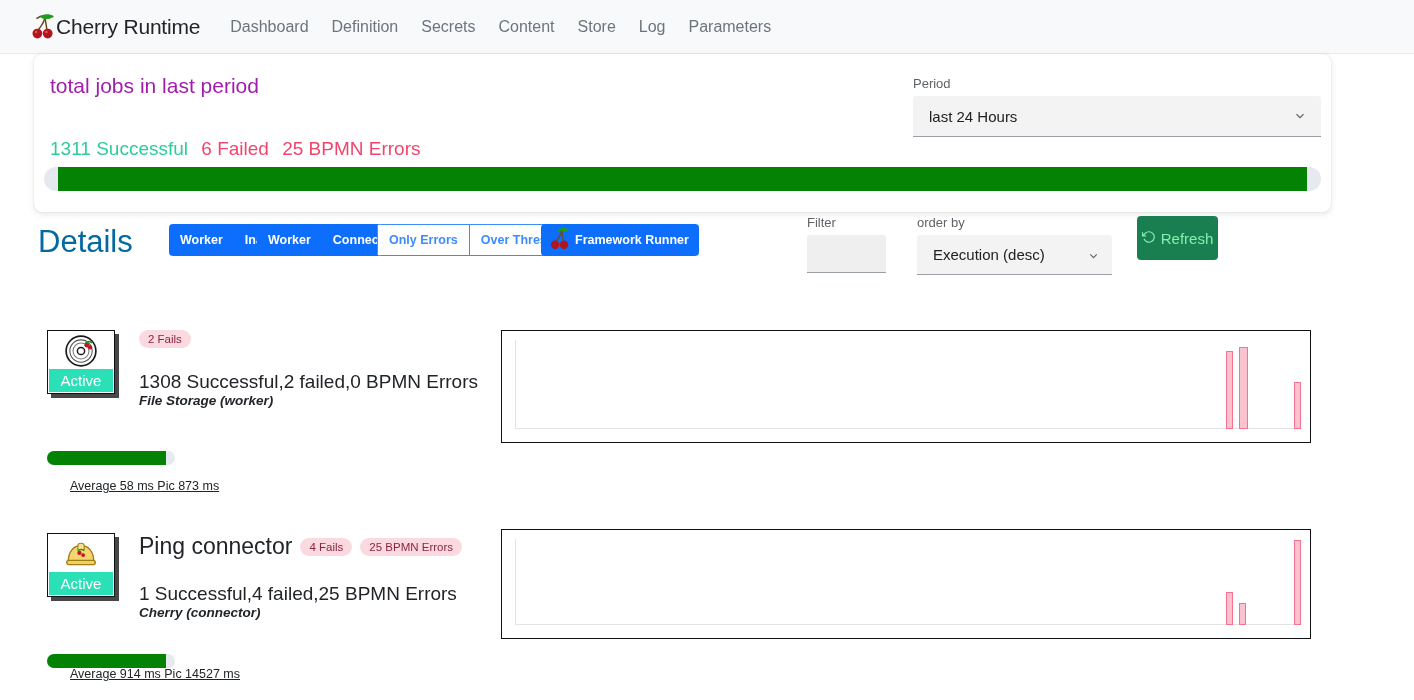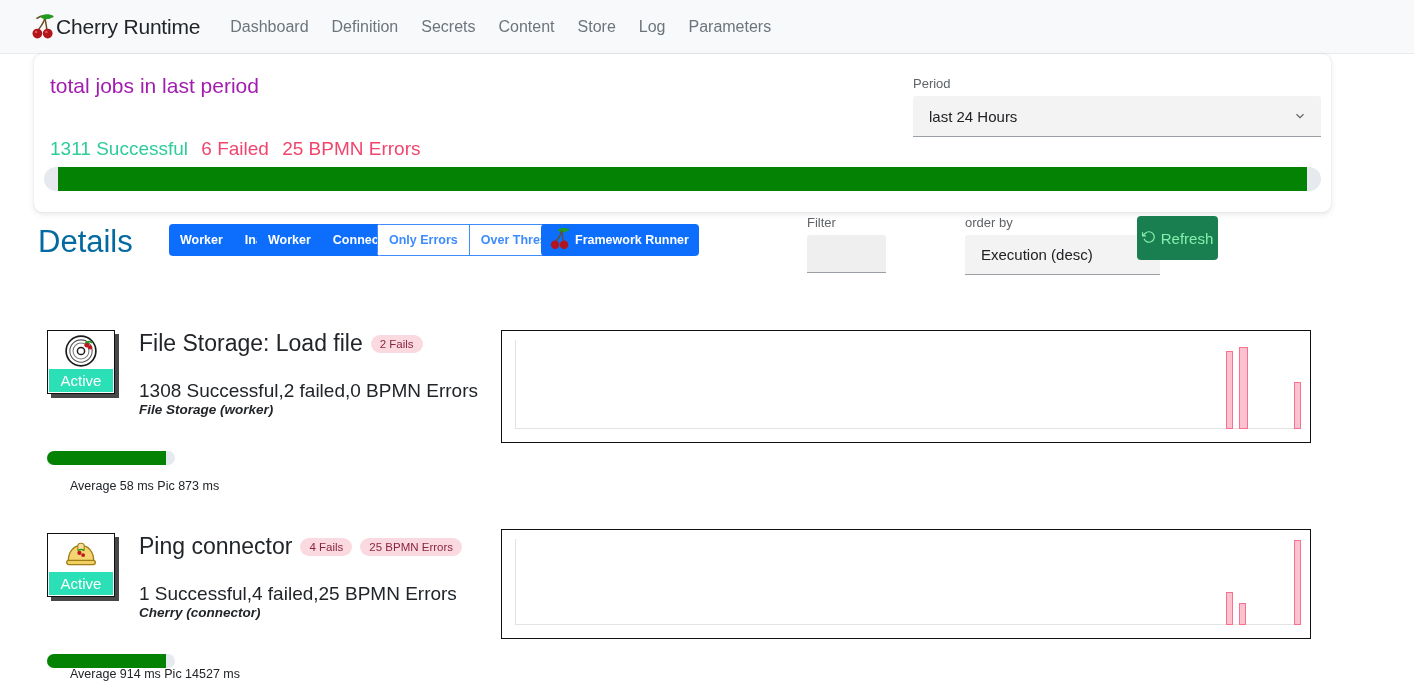--- a/index.html
+++ b/index.html
@@ -109,21 +109,21 @@
   .fw-btn svg { width:26px; height:26px; margin-right:2px; }
 
   .filter-wrap { position:absolute; left:807px; top:215px; }
   .filter-label { font-size:13px; color:#5f6368; margin-bottom:5px; }
   .filter-input {
     width:79px; height:38px; background:#efefef;
     border:0; border-bottom:1px solid #9aa0a6; border-radius:3px 3px 0 0;
     padding:0 8px; font-size:14px; color:#202124;
     font-family:"Liberation Sans", sans-serif;
   }
-  .order-wrap { position:absolute; left:917px; top:215px;margin-left:48px; }
+  .order-wrap { position:absolute; left:917px; top:215px; }
   .order-label { font-size:13px; color:#5f6368; margin-bottom:5px; }
   .order-select {
     position:relative; width:195px; height:40px; background:#f3f3f3;
     border:0; border-bottom:1px solid #9aa0a6; border-radius:3px 3px 0 0;
     display:flex; align-items:center; padding-left:16px;
     font-size:15px; color:#202124; cursor:pointer;
   }
   .order-caret {
     position:absolute; right:12px; top:50%; transform:translateY(-50%);
     width:13px; height:13px; color:#5f6368;
@@ -174,21 +174,21 @@
     font-size:13.5px; color:#212529;
     font-style:italic; font-weight:700;
   }
 
   .mini-bar {
     position:absolute; left:47px; width:128px; height:14px;
     background:#e6e9ed; border-radius:7px; overflow:hidden;
   }
   .mini-bar-fill { position:absolute; left:0; top:0; height:14px; background:#038203; }
   .avg-text {
-    position:absolute; left:70px; font-size:12.5px; color:#212529; white-space:nowrap;
+    position:absolute; left:70px; font-size:12.5px; color:#212529; white-space:nowrap;text-decoration:underline;
   }
 
   .chart-box {
     position:absolute; border:1px solid #111; background:#ffffff;
   }
   .chart-inner { position:absolute; left:0; top:0; width:100%; height:100%; }
   .chart-baseline {
     position:absolute; left:13px; right:13px; bottom:13px; height:1px;
     background:#e3e3e3;
   }
@@ -329,21 +329,20 @@
             <circle cx="24.6" cy="12.6" r="2.0" fill="#c0161d"></circle>
             <path d="M20 8.5 C22.5 6.5, 25.5 7, 26.5 8.5" stroke="#1f9c20" stroke-width="1.5" fill="none"></path>
           </svg>
         </div>
         <div class="badge-state">Active</div>
       </div>
     </div>
 
     <div class="row-main">
       <div class="row-title-line">
-        <span class="row-title">File Storage: Load file</span>
         <span class="pill">2 Fails</span>
       </div>
       <div class="row-counts">1308 Successful,2 failed,0 BPMN Errors</div>
       <div class="row-sub">File Storage (worker)</div>
     </div>
 
     <div class="mini-bar" style="top:121px;">
       <div class="mini-bar-fill" style="width:93%;"></div>
     </div>
     <div class="avg-text" style="top:149px;">Average 58 ms Pic 873 ms</div>

